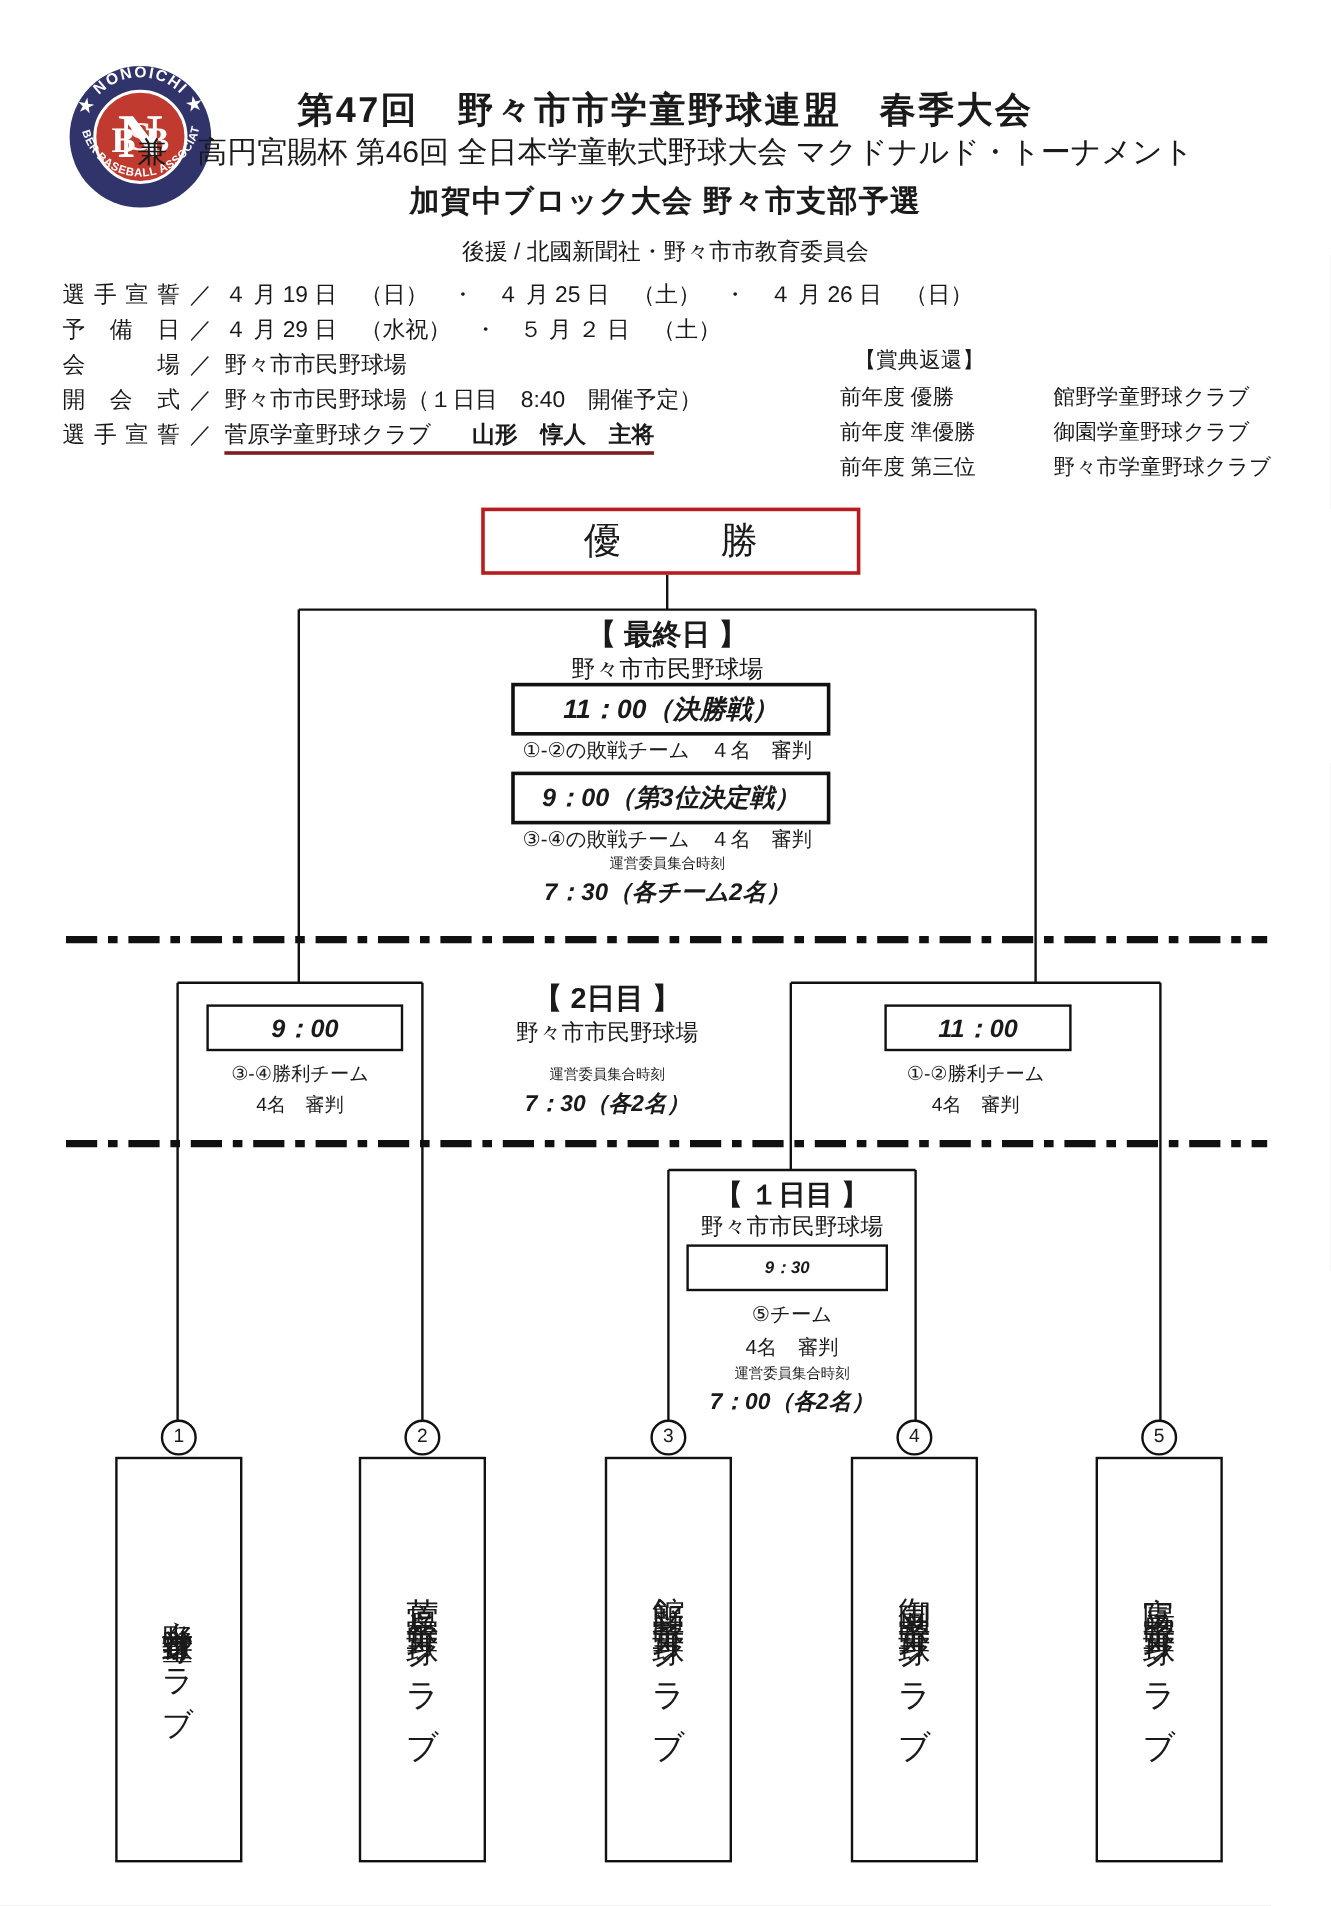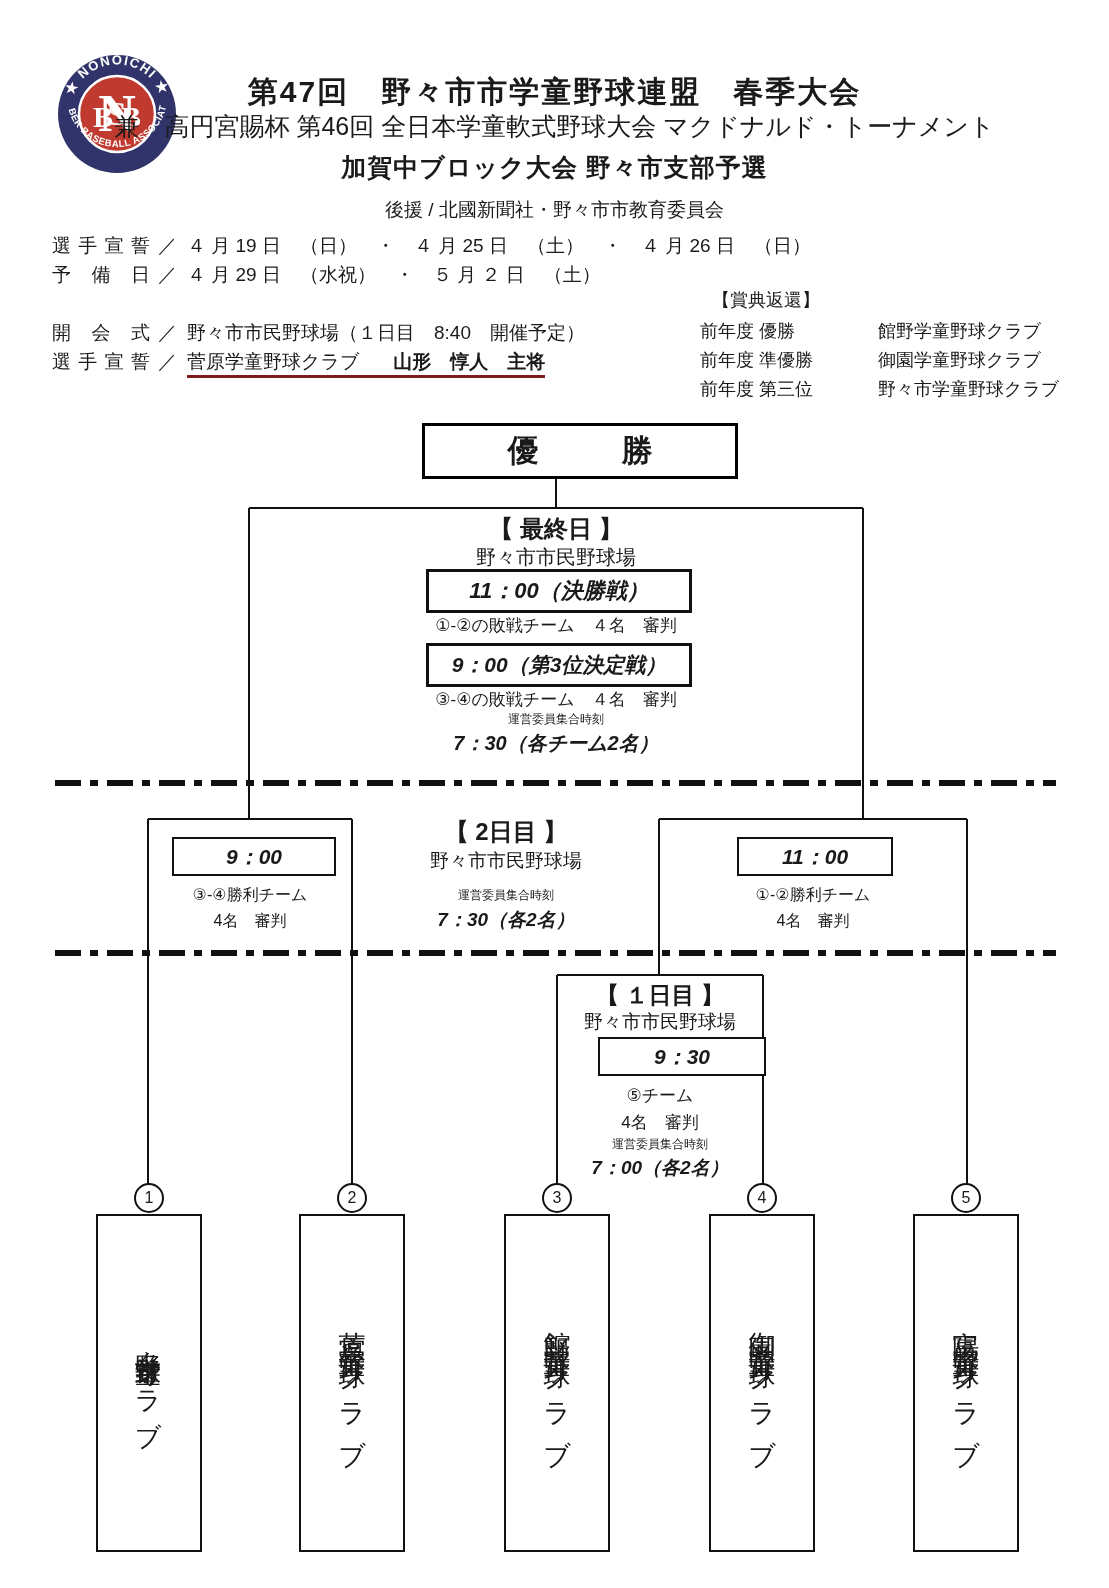--- a/index.html
+++ b/index.html
@@ -26,23 +26,23 @@
   .iextra{}
   .u-line{border-bottom:3px solid #7f1d1d;padding-bottom:3px;}
   .captain{font-weight:bold;margin-left:34px;}
 
   
   .prize-head{left:712px;top:288px;font-size:18px;}
   .prize-row{left:700px;font-size:18px;white-space:nowrap;}
   .prize-rank{display:inline-block;width:178px;}
 
   
-  .champion{left:401px;top:423px;width:310px;height:50px;border:3px solid #000000;
+  .champion{left:401px;top:423px;width:310px;height:50px;border:3px solid #b91c1c;
     background:#fff;display:flex;align-items:center;justify-content:center;
-    font-size:31px;font-weight:bold;letter-spacing:26px;text-indent:26px;margin-left:21px;}
+    font-size:31px;font-weight:normal;letter-spacing:26px;text-indent:26px;}
   .bhead{font-size:24px;font-weight:bold;}
   .venue{font-size:20px;}
   .timebox{border:3px solid #111;background:#fff;display:flex;align-items:center;justify-content:center;
     font-weight:bold;font-style:italic;}
   .note{font-size:17px;}
   .meetlbl{font-size:12px;}
   .meettime{font-size:19px;font-weight:bold;font-style:italic;}
 
   
   .seed{width:26px;height:26px;border:2px solid #111;border-radius:50%;background:#fff;
@@ -106,20 +106,23 @@
   <div class="abs cx title2">兼　高円宮賜杯 第46回 全日本学童軟式野球大会 マクドナルド・トーナメント</div>
   <div class="abs cx supporter">後援 / 北國新聞社・野々市市教育委員会</div>
   <div class="abs cx title3">加賀中ブロック大会 野々市支部予選</div>
 
   <div class="abs info-row" style="top:233px">
     <span class="ilabel">選手宣誓</span><span class="isep">／</span><span>４ 月 19 日　（日）　・　４ 月 25 日　（土）　・　４ 月 26 日　（日）</span>
   </div>
   <div class="abs info-row" style="top:262px">
     <span class="ilabel">予 備 日</span><span class="isep">／</span><span>４ 月 29 日　（水祝）　・　５ 月 ２ 日　（土）</span>
   </div>
+  <div class="abs info-row" style="top:291px">
+    <span class="ilabel">会 場</span><span class="isep">／</span><span>野々市市民野球場</span>
+  </div>
   <div class="abs info-row" style="top:320px">
     <span class="ilabel">開 会 式</span><span class="isep">／</span><span>野々市市民野球場</span><span class="iextra">（１日目　8:40　開催予定）</span>
   </div>
   <div class="abs info-row" style="top:349px">
     <span class="ilabel">選手宣誓</span><span class="isep">／</span><span class="u-line"><span>菅原学童野球クラブ</span><span class="captain">山形　惇人　主将</span></span>
   </div>
 
   <div class="abs prize-head">【賞典返還】</div>
   <div class="abs prize-row" style="top:319px">
     <span class="prize-rank">前年度 優勝</span><span>館野学童野球クラブ</span>
@@ -150,21 +153,21 @@
   <div class="abs timebox" style="left:172px;top:837px;width:160px;height:35px;font-size:21px;border-width:2.5px">9：00</div>
   <div class="abs cx note" style="left:250px;top:885px;font-size:16px">③-④勝利チーム</div>
   <div class="abs cx note" style="left:250px;top:911px;font-size:16px">4名　審判</div>
 
   <div class="abs timebox" style="left:737px;top:837px;width:152px;height:35px;font-size:21px;border-width:2.5px">11：00</div>
   <div class="abs cx note" style="left:813px;top:885px;font-size:16px">①-②勝利チーム</div>
   <div class="abs cx note" style="left:813px;top:911px;font-size:16px">4名　審判</div>
 
   <div class="abs cx bhead" style="left:660px;top:980px;font-size:23px">【 １日目 】</div>
   <div class="abs cx venue" style="left:660px;top:1009px;font-size:19px">野々市市民野球場</div>
-  <div class="abs timebox" style="left:598px;top:1037px;width:164px;height:35px;font-size:21px;border-width:2.5px">9：30</div>
+  <div class="abs timebox" style="left:572px;top:1037px;width:164px;height:35px;font-size:14px;border-width:2.5px">9：30</div>
   <div class="abs cx note" style="left:660px;top:1084px">⑤チーム</div>
   <div class="abs cx note" style="left:660px;top:1111px">4名　審判</div>
   <div class="abs cx meetlbl" style="left:660px;top:1136px">運営委員集合時刻</div>
   <div class="abs cx meettime" style="left:660px;top:1155px">7：00（各2名）</div>
 
   <div class="abs cx seed" style="left:149px">1</div>
   <div class="abs cx seed" style="left:352px">2</div>
   <div class="abs cx seed" style="left:557px">3</div>
   <div class="abs cx seed" style="left:762px">4</div>
   <div class="abs cx seed" style="left:966px">5</div>

